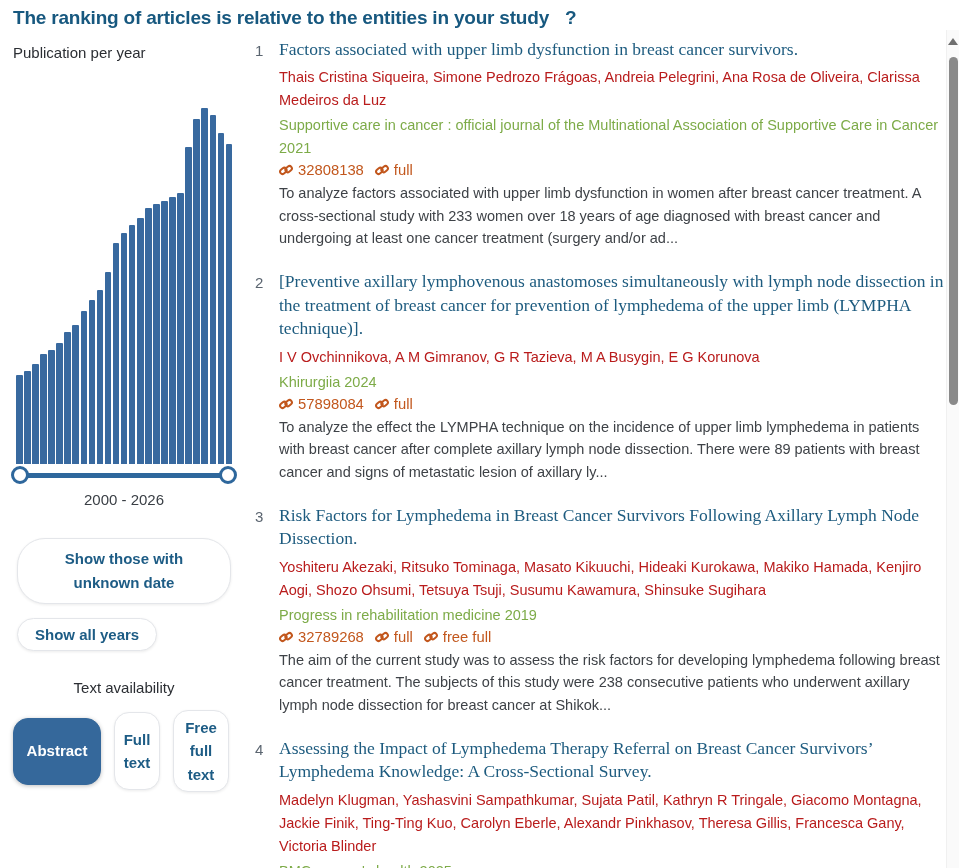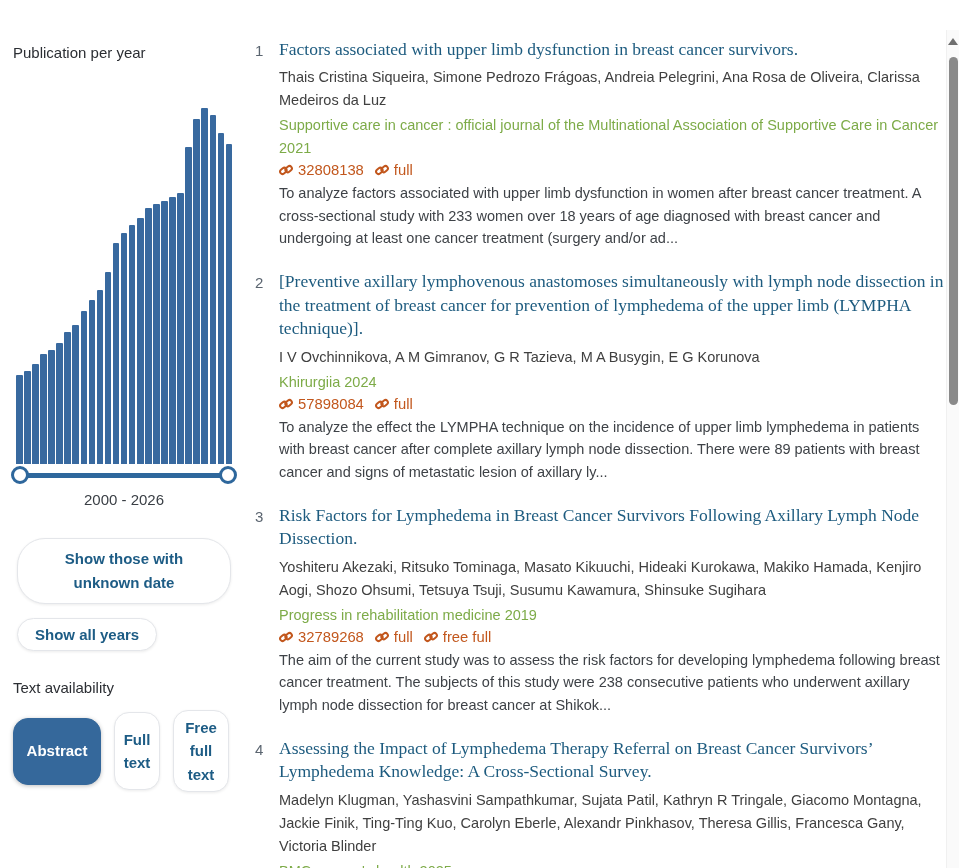--- a/index.html
+++ b/index.html
@@ -41,21 +41,21 @@
     background:#fff; border:1px solid #e4e6ea; border-radius:28px;
     box-shadow:0 1px 3px rgba(0,0,0,0.08);
     color:#1d5c85; font-weight:700; font-size:15px; cursor:pointer;
   }
   .btn-unknown {
     display:block; margin:30px auto 0 auto; width:214px;
     padding:8px 20px; line-height:1.6; text-align:center;
   }
   .btn-allyears { display:inline-block; margin:14px 0 0 4px; padding:7px 17px; }
 
-  .ta-label { margin-top:28px; font-size:15px; color:#2b2e33; }
+  .ta-label { margin-top:28px; font-size:15px; color:#2b2e33;text-align:center; }
   .ta-row { display:flex; gap:13px; margin-top:14px; align-items:center; }
   .ta-btn {
     font-family:"Liberation Sans", sans-serif;
     display:flex; align-items:center; justify-content:center; text-align:center;
     border-radius:15px; font-weight:700; font-size:15px; line-height:1.55;
     background:#fff; border:1px solid #e4e6ea; color:#1d5c85;
     box-shadow:0 1px 3px rgba(0,0,0,0.08); cursor:pointer;
   }
   .ta-btn.selected { background:#35689b; border-color:#35689b; color:#fff; box-shadow:0 1px 4px rgba(0,0,0,0.25); }
   .ta-abstract { width:88px; height:67px; }
@@ -67,21 +67,21 @@
     position:absolute; left:255px; top:38px; width:692px;
     display:flex; flex-direction:column; gap:21px;
   }
   .article { display:grid; grid-template-columns:24px 1fr; }
   .article .num { color:#5b6570; font-size:15px; padding-top:4px; }
   .article .title {
     font-family:"Liberation Serif", "DejaVu Serif", serif;
     font-size:17.5px; line-height:1.34; color:#1d5b7f; font-weight:400;
     margin-bottom:5px; cursor:pointer;
   }
-  .article .authors  { font-size:14.5px; line-height:1.58; color:#404040; margin-bottom:2px; }
+  .article .authors  { font-size:14.5px; line-height:1.58; color:#b91c1c; margin-bottom:2px; }
   .article .journal  { font-size:14.5px; line-height:1.58; color:#7dab48; margin-bottom:2px; }
   .article .links    { display:flex; gap:11px; align-items:center; margin:2px 0 4px 0; }
   .article .link     { display:inline-flex; gap:5px; align-items:center; color:#c2571d;
                        font-size:14.8px; cursor:pointer; }
   .article .link svg { display:block; }
   .article .abstract { font-size:14.5px; line-height:1.55; color:#3e4247; }
 
   
   .scrollbar {
     position:absolute; right:0; top:30px; bottom:0; width:13px;
@@ -95,20 +95,23 @@
   .scroll-thumb {
     position:absolute; top:27px; left:2px; width:9px; height:348px;
     background:#8a8a8a; border-radius:5px; cursor:pointer;
   }
 </style>
 </head>
 <body>
 
 <div class="app">
 
+  <div class="page-header">
+    <span>The ranking of articles is relative to the entities in your study</span><span class="help">?</span>
+  </div>
 
   <div class="sidebar">
     <div class="chart-title">Publication per year</div>
 
     <div class="chart">
         <div class="bar" style="height: 25%;"></div>
         <div class="bar" style="height: 26%;"></div>
         <div class="bar" style="height: 28%;"></div>
         <div class="bar" style="height: 31%;"></div>
         <div class="bar" style="height: 32%;"></div>

